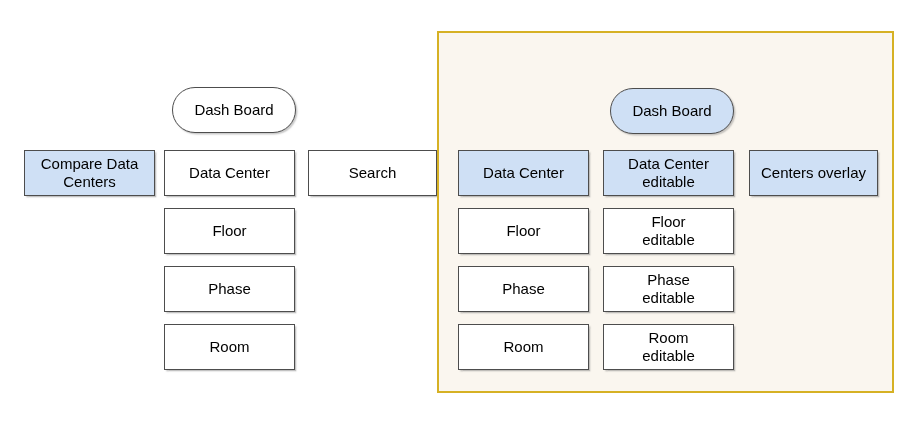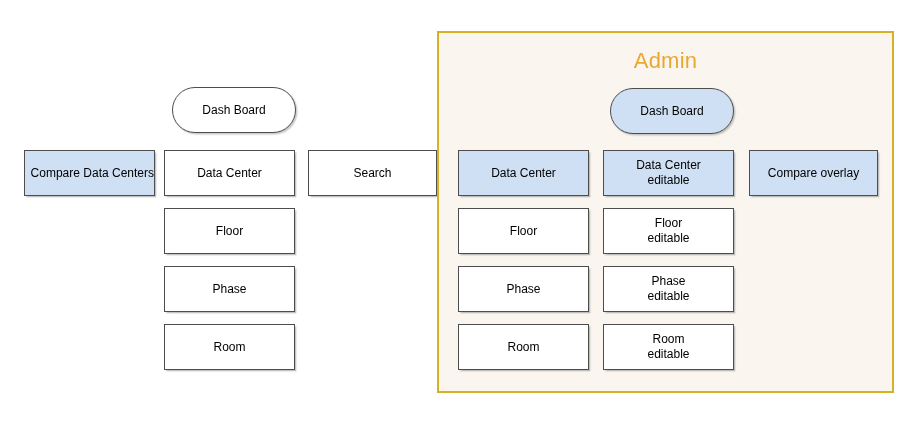--- a/index.html
+++ b/index.html
@@ -20,21 +20,21 @@
   .node {
     position: absolute;
     box-sizing: border-box;
     border: 1px solid #4d4d4d;
     background: #ffffff;
     display: flex;
     align-items: center;
     justify-content: center;
     text-align: center;
     color: #000000;
-    font-size: 12px;
+    font-size: 15px;
     line-height: 1.22;
     box-shadow: 1.5px 1.5px 1.5px rgba(120,120,120,0.45);
     -webkit-font-smoothing: antialiased;
   }
   .node .lbl { display: block; }
   .node .sub {
     display: block;
   }
   .node.blue { background: #cfe0f5; }
   .node.pill {
@@ -93,21 +93,20 @@
   <div class="node" style="left:164px; top:266px; width:131px; height:46px;">
     <span class="lbl">Phase</span>
   </div>
 
   <div class="node" style="left:164px; top:324px; width:131px; height:46px;">
     <span class="lbl">Room</span>
   </div>
 
   <div id="admin-panel"></div>
 
-  <div id="admin-title">Admin</div>
 
   <div class="node pill blue" style="left:610px; top:88px; width:124px; height:46px;">
     <span class="lbl">Dash Board</span>
   </div>
 
   <div class="node blue" style="left:458px; top:150px; width:131px; height:46px;">
     <span class="lbl">Data Center</span>
   </div>
 
   <div class="node" style="left:458px; top:208px; width:131px; height:46px;">
@@ -145,17 +144,17 @@
 
   <div class="node" style="left:603px; top:324px; width:131px; height:46px;">
     <span>
       <span class="lbl">Room</span>
       <span class="sub">editable</span>
     </span>
   </div>
 
   <div class="node blue" style="left:749px; top:150px; width:129px; height:46px;">
     <span>
-      <span class="lbl">Compare overlay</span>
+      <span class="lbl">Centers overlay</span>
     </span>
   </div>
 
 </div>
 
 </body></html>

